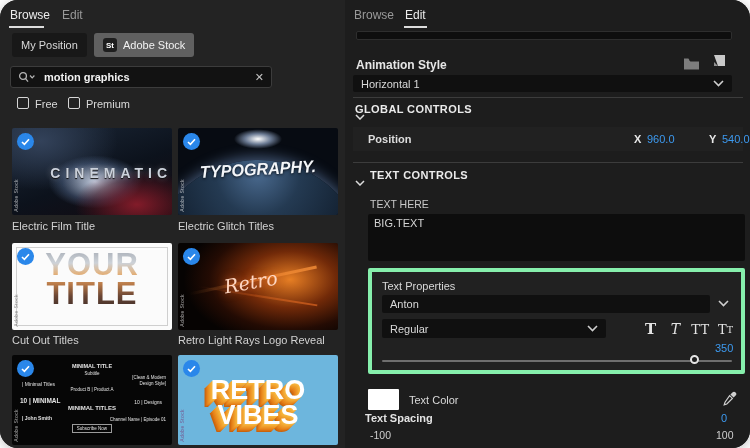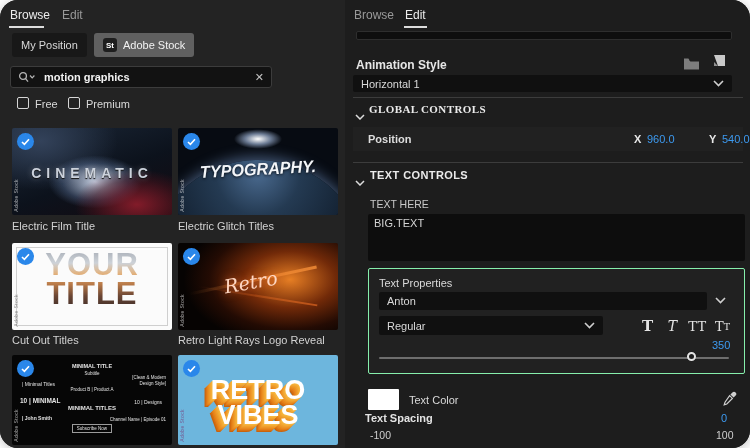--- a/index.html
+++ b/index.html
@@ -34,21 +34,21 @@
          background:#2a87ea;display:flex;align-items:center;justify-content:center;z-index:5;}
   .wm{position:absolute;left:1px;bottom:3px;writing-mode:vertical-rl;transform:rotate(180deg);
       font-size:5px;color:rgba(255,255,255,.65);letter-spacing:.4px;z-index:4;}
   .caption{position:absolute;font-size:11px;color:#d2d2d2;}
 
   .t1{background:
       radial-gradient(80px 45px at 78% 88%, rgba(150,30,45,.85), rgba(90,20,30,.4) 55%, transparent 78%),
       radial-gradient(60px 34px at 52% 62%, rgba(225,235,255,.85), rgba(120,150,200,.3) 55%, transparent 78%),
       radial-gradient(110px 70px at 18% 15%, #33425a, transparent 70%),
       linear-gradient(160deg,#1c2838 0%,#0c121c 55%,#140a10 100%);}
-  .t1 .art{position:absolute;top:37px;width:100%;text-align:center;font-size:14px;font-weight:700;
+  .t1 .art{position:absolute;top:37px;width:100%;text-align:right;font-size:14px;font-weight:700;
            letter-spacing:5px;color:#ccd2dc;text-shadow:0 0 6px rgba(255,255,255,.35),0 1px 1px #000;}
 
   .t2{background:#070b12;}
   .t2 .planet{position:absolute;left:-30px;top:32px;width:220px;height:220px;border-radius:50%;
       background:radial-gradient(circle at 50% 6%, #4a6a8f 0%, #243a52 18%, #101c2b 45%, #060b12 75%);
       box-shadow:0 -3px 14px rgba(140,180,240,.45);}
   .t2 .flare{position:absolute;left:50%;top:13%;width:64px;height:26px;transform:translate(-50%,-50%);
       background:radial-gradient(closest-side,#ffffff,rgba(190,215,255,.55) 40%,transparent 75%);border-radius:50%;}
   .t2 .art{position:absolute;top:32px;width:100%;text-align:center;font-style:italic;font-weight:900;
       font-size:17px;color:#f4f6f9;transform:rotate(-3deg) scaleX(.95);text-shadow:0 1px 3px rgba(0,0,0,.8);}
@@ -259,21 +259,21 @@
       </span>
     </div>
 
     <div class="abs divider" style="left:8px;top:97px;width:390px;"></div>
 
     <span class="abs" style="left:10px;top:106px;">
       <svg width="10" height="6" viewBox="0 0 10 6">
           <polyline points="1,1 5,5 9,1" fill="none" stroke="#dcdcdc" stroke-width="1.5"></polyline>
         </svg>
     </span>
-    <div class="abs sec-title" style="left:24px;top:103px;font-family:Liberation Serif, serif;">GLOBAL CONTROLS</div>
+    <div class="abs sec-title" style="left:10px;top:103px;">GLOBAL CONTROLS</div>
 
     <div class="abs" style="left:8px;top:127px;width:390px;height:24px;background:#212121;">
       <span class="lbl" style="position:absolute;left:15px;top:6px;font-weight:600;color:#dedede;">Position</span>
       <span class="lbl" style="position:absolute;left:281px;top:6px;font-weight:700;color:#e8e8e8;">X</span>
       <span class="lbl blue" style="position:absolute;left:294px;top:6px;">960.0</span>
       <span class="lbl" style="position:absolute;left:356px;top:6px;font-weight:700;color:#e8e8e8;">Y</span>
       <span class="lbl blue" style="position:absolute;left:369px;top:6px;">540.0</span>
     </div>
 
     <div class="abs divider" style="left:8px;top:162px;width:390px;"></div>
@@ -281,21 +281,21 @@
     <span class="abs" style="left:10px;top:172px;">
       <svg width="10" height="6" viewBox="0 0 10 6">
           <polyline points="1,1 5,5 9,1" fill="none" stroke="#dcdcdc" stroke-width="1.5"></polyline>
         </svg>
     </span>
     <div class="abs sec-title" style="left:25px;top:169px;">TEXT CONTROLS</div>
 
     <div class="abs" style="left:25px;top:198px;font-size:10.5px;color:#c9c9c9;">TEXT HERE</div>
     <div class="abs" style="left:23px;top:214px;width:377px;height:47px;background:#0d0d0d;border-radius:2px;padding:3px 6px;font-size:11px;color:#d4d4d4;">BIG.TEXT</div>
 
-    <div class="abs" style="left:23px;top:268px;width:377px;height:106px;background:#212121;border:1px solid #86efac;border-radius:2px;">
+    <div class="abs" style="left:23px;top:268px;width:377px;height:106px;background:#212121;border:4px solid #86efac;border-radius:2px;">
       <span class="lbl" style="position:absolute;left:10px;top:8px;">Text Properties</span>
 
       <div class="field" style="position:absolute;left:10px;top:23px;width:328px;height:18px;">
         <span>Anton</span>
       </div>
       <span style="position:absolute;left:346px;top:28px;display:flex;">
         <svg width="11" height="7" viewBox="0 0 11 7">
             <polyline points="1,1 5.5,5.5 10,1" fill="none" stroke="#cfcfcf" stroke-width="1.6"></polyline>
           </svg>
       </span>

